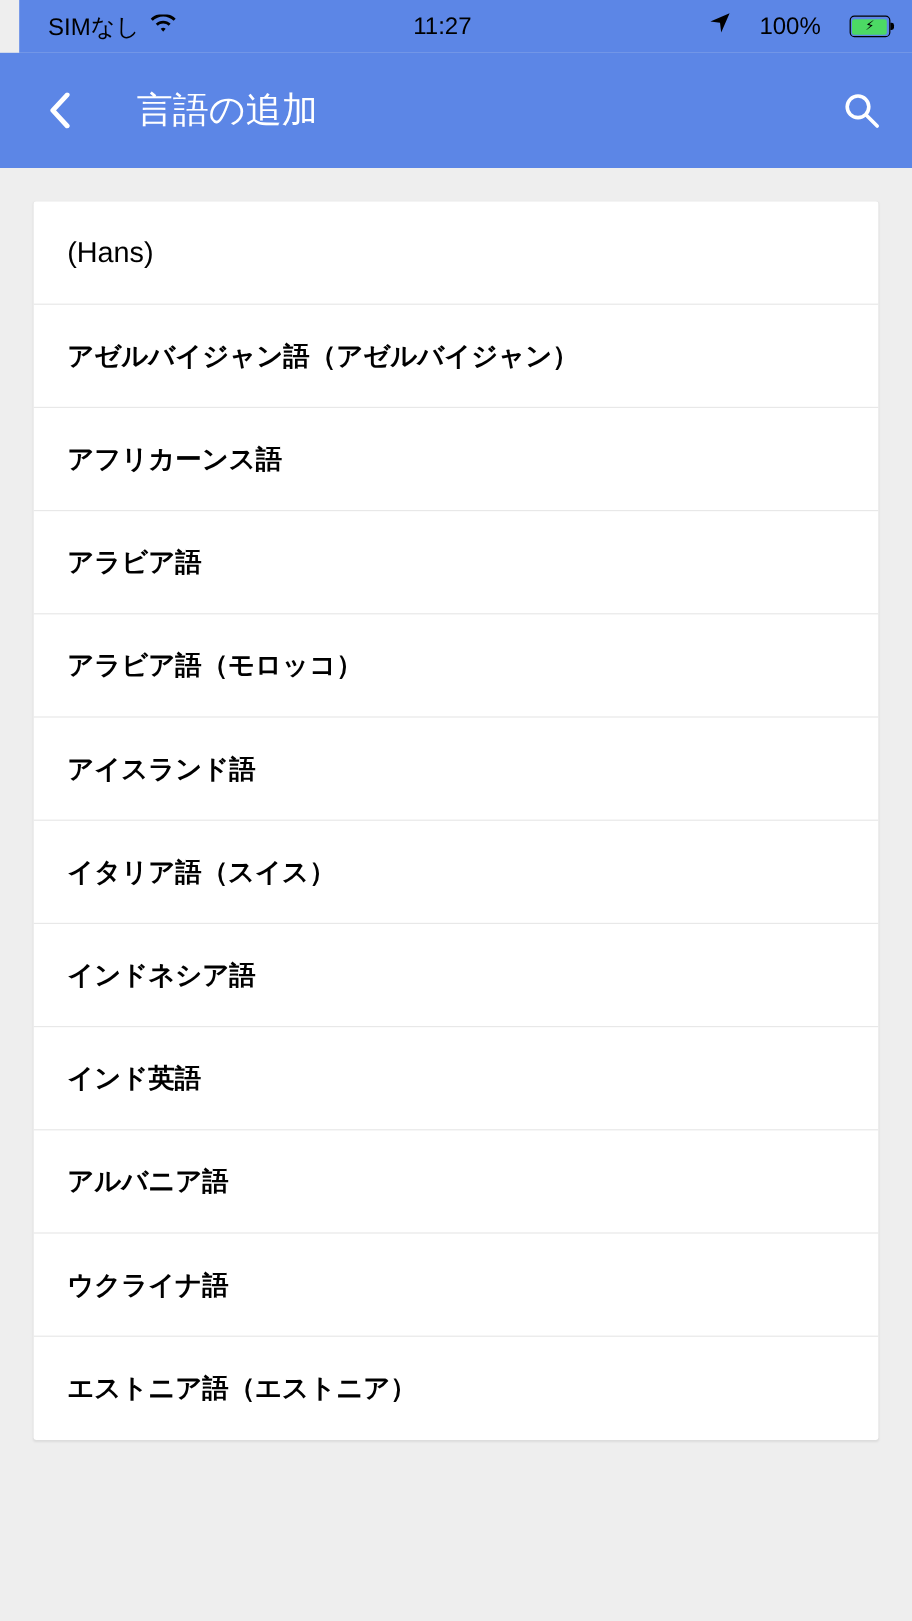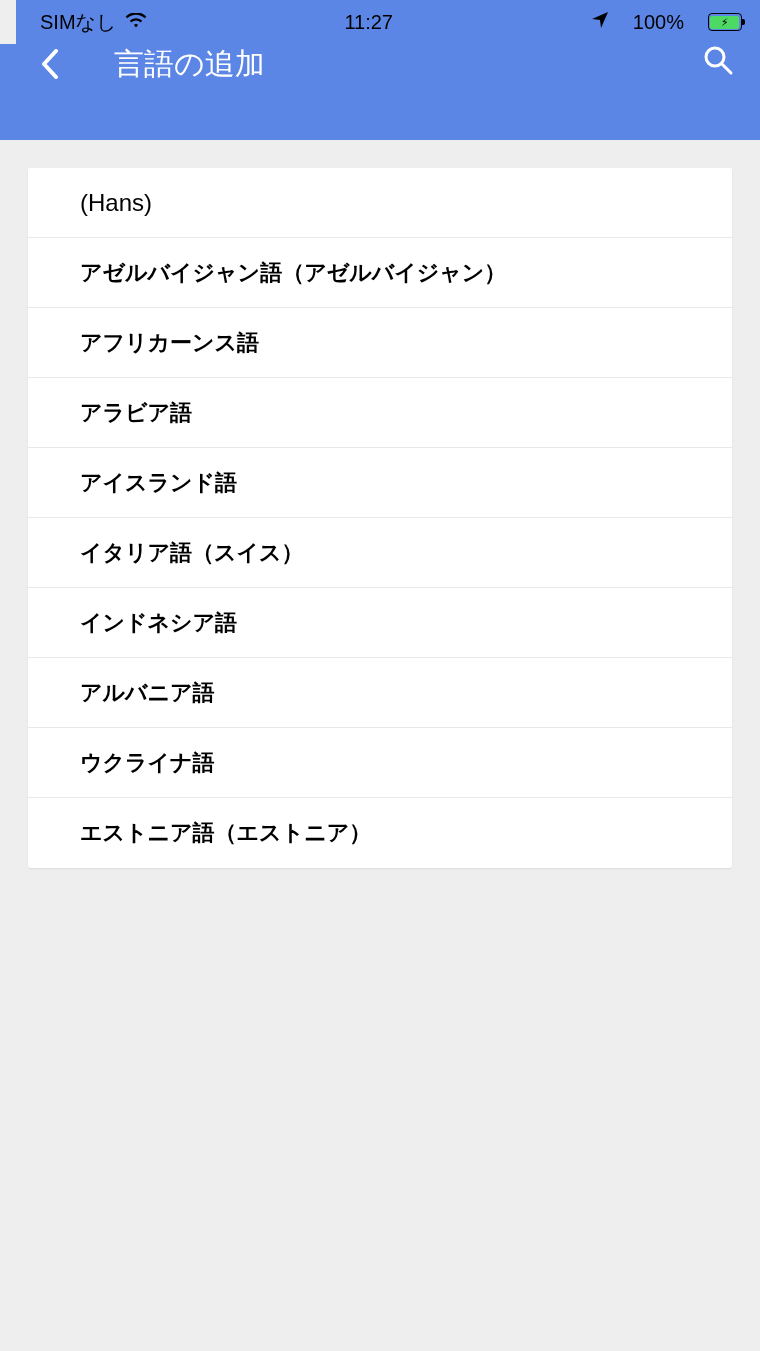--- a/index.html
+++ b/index.html
@@ -73,20 +73,21 @@
     }
     .battery-bolt {
       color: #000;
       font-size: 11px;
       line-height: 1;
     }
     .nav-bar {
       background: #5c86e6;
       height: 96px;
       display: flex;
+      align-items: center;
       padding: 0 16px 0 30px;
       position: relative;
     }
     .back-button {
       display: flex;
       align-items: center;
       justify-content: center;
       width: 40px;
       height: 40px;
     }
@@ -113,22 +114,22 @@
     }
     .content {
       padding: 28px;
     }
     .list {
       background: #fff;
       border-radius: 2px;
       box-shadow: 0 1px 2px rgba(0,0,0,0.08);
     }
     .list-item {
-      padding: 0 52px;
-      height: 70px;
+      padding: 0 28px;
+      height: 86px;
       display: flex;
       align-items: center;
       border-bottom: 1px solid #e8e8e8;
       font-size: 22px;
       font-weight: 700;
       color: #000;
     }
     .list-item:last-child {
       border-bottom: none;
     }
@@ -181,20 +182,22 @@
     </svg>
   </div>
 </div>
 
 <div class="content">
   <div class="list">
     <div class="list-item first"> (Hans)</div>
     <div class="list-item">アゼルバイジャン語（アゼルバイジャン）</div>
     <div class="list-item">アフリカーンス語</div>
     <div class="list-item">アラビア語</div>
+    <div class="list-item">アラビア語（モロッコ）</div>
     <div class="list-item">アイスランド語</div>
     <div class="list-item">イタリア語（スイス）</div>
     <div class="list-item">インドネシア語</div>
+    <div class="list-item">インド英語</div>
     <div class="list-item">アルバニア語</div>
     <div class="list-item">ウクライナ語</div>
     <div class="list-item">エストニア語（エストニア）</div>
   </div>
 </div>
 
 </body></html>

